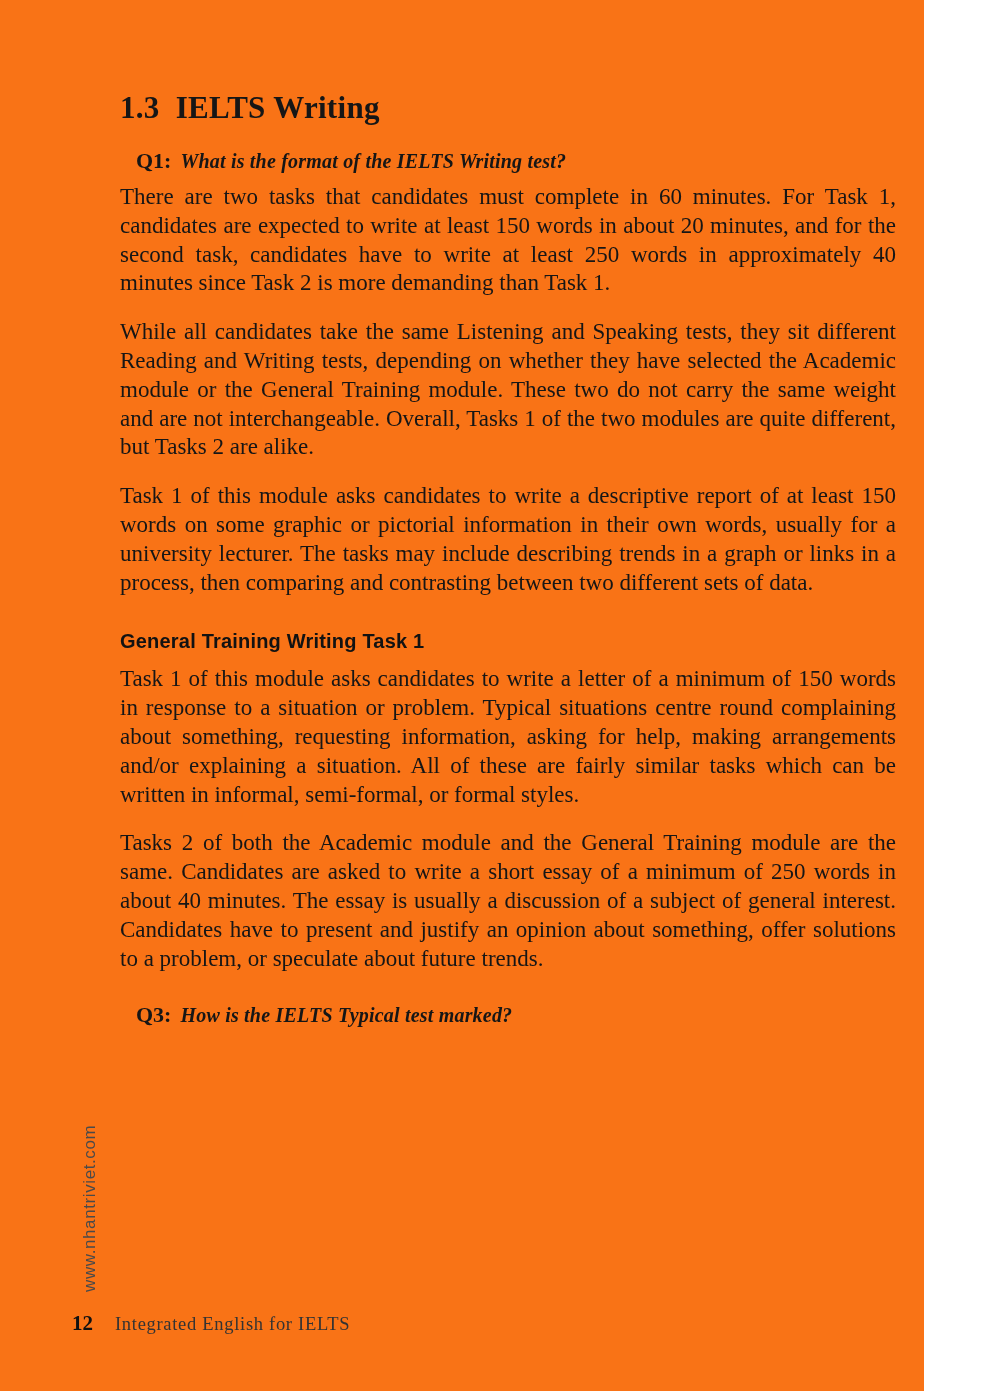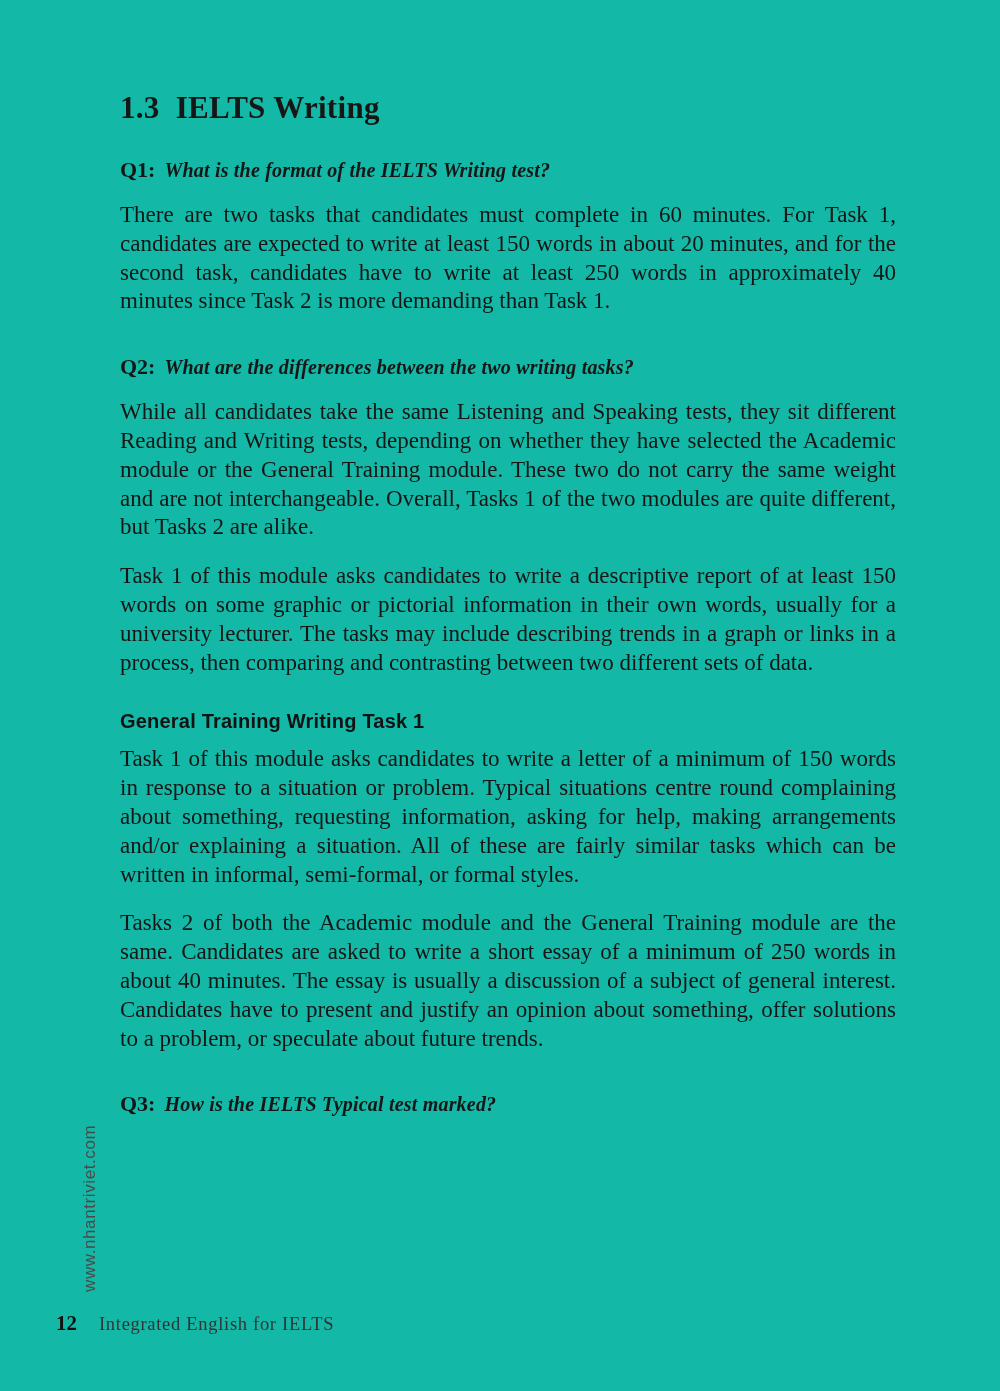--- a/index.html
+++ b/index.html
@@ -1,42 +1,42 @@
 <!DOCTYPE html>
 <html lang="en"><head>
 <meta charset="utf-8">
 <style>
   html, body { margin: 0; padding: 0; background: #ffffff; }
   .page {
     position: relative;
-    width: 1000px;
+    width: 924px;
     height: 1391px;
-    background: #14b8a6;
+    background: #f97316;
     font-family: "Liberation Serif", serif;
     color: #161616;
     overflow: hidden;
   }
   .content {
     position: absolute;
     left: 120px;
     top: 90px;
     width: 776px;
   }
   .section-title {
     font-size: 31px;
     font-weight: bold;
     margin: 0 0 24px 0;
     letter-spacing: 0.3px;
     line-height: 36px;
   }
   .section-title .num { margin-right: 16px; }
   .question {
-    margin: 31px 0 11px 0;
+    margin: 31px 0 11px 16px;
     font-size: 20px;
-    line-height: 40px;
+    line-height: 22px;
   }
   .section-title + .question { margin-top: 20px; }
   .q-label {
     font-weight: bold;
     font-size: 22px;
     margin-right: 9px;
   }
   .q-text {
     font-style: italic;
     font-weight: bold;
@@ -65,21 +65,21 @@
     transform-origin: 0 0;
     transform: rotate(-90deg);
     font-family: "Liberation Sans", sans-serif;
     font-size: 17px;
     color: #4a4a4a;
     letter-spacing: 0.6px;
     white-space: nowrap;
   }
   .footer {
     position: absolute;
-    left: 56px;
+    left: 72px;
     top: 1311px;
     display: flex;
     align-items: baseline;
     text-align: right;
   }
   .footer .page-num {
     font-size: 21px;
     font-weight: bold;
     color: #111111;
   }
@@ -98,23 +98,20 @@
 
     <h1 class="section-title">
       <span class="num">1.3</span><span>IELTS Writing</span>
     </h1>
 
     <div class="question">
       <span class="q-label">Q1:</span><span class="q-text">What is the format of the IELTS Writing test?</span>
     </div>
     <p class="para">There are two tasks that candidates must complete in 60 minutes. For Task 1, candidates are expected to write at least 150 words in about 20 minutes, and for the second task, candidates have to write at least 250 words in approximately 40 minutes since Task 2 is more demanding than Task 1.</p>
 
-    <div class="question">
-      <span class="q-label">Q2:</span><span class="q-text">What are the differences between the two writing tasks?</span>
-    </div>
     <p class="para">While all candidates take the same Listening and Speaking tests, they sit different Reading and Writing tests, depending on whether they have selected the Academic module or the General Training module. These two do not carry the same weight and are not interchangeable. Overall, Tasks 1 of the two modules are quite different, but Tasks 2 are alike.</p>
 
     <p class="para">Task 1 of this module asks candidates to write a descriptive report of at least 150 words on some graphic or pictorial information in their own words, usually for a university lecturer. The tasks may include describing trends in a graph or links in a process, then comparing and contrasting between two different sets of data.</p>
 
     <h2 class="subheading">General Training Writing Task 1</h2>
     <p class="para">Task 1 of this module asks candidates to write a letter of a minimum of 150 words in response to a situation or problem. Typical situations centre round complaining about something, requesting information, asking for help, making arrangements and/or explaining a situation. All of these are fairly similar tasks which can be written in informal, semi-formal, or formal styles.</p>
 
     <p class="para">Tasks 2 of both the Academic module and the General Training module are the same. Candidates are asked to write a short essay of a minimum of 250 words in about 40 minutes. The essay is usually a discussion of a subject of general interest. Candidates have to present and justify an opinion about something, offer solutions to a problem, or speculate about future trends.</p>
 
     <div class="question">

